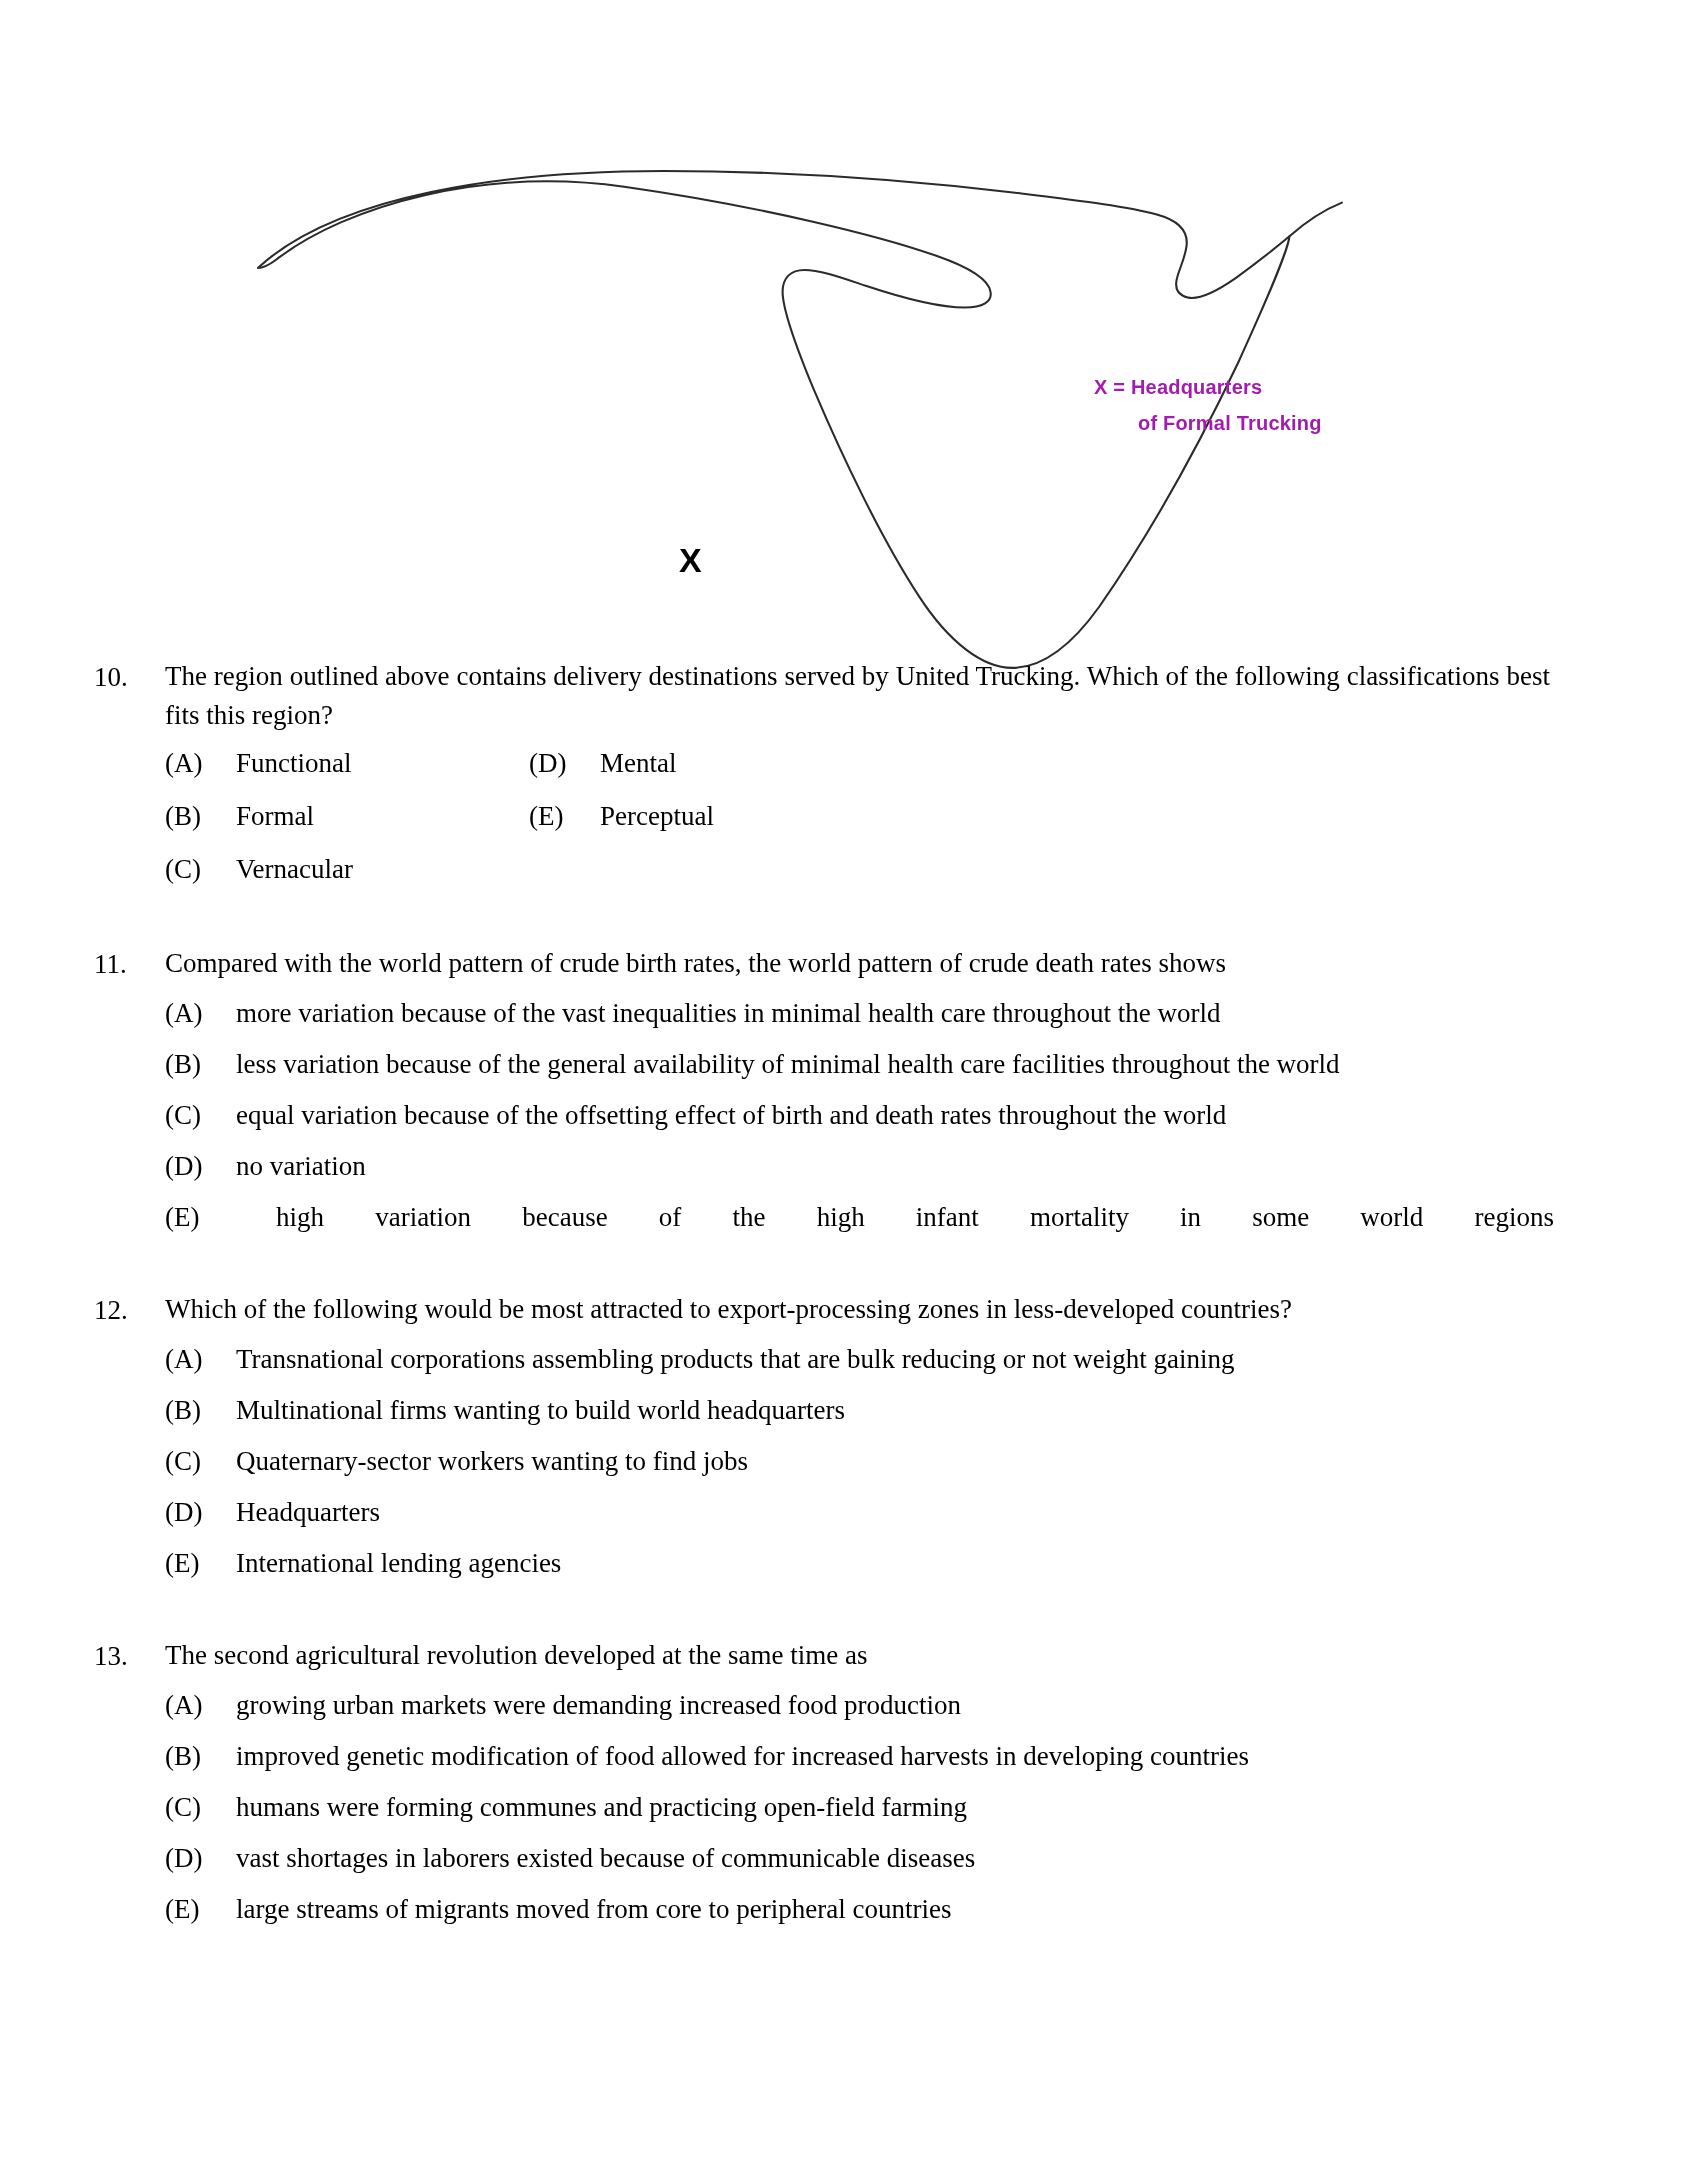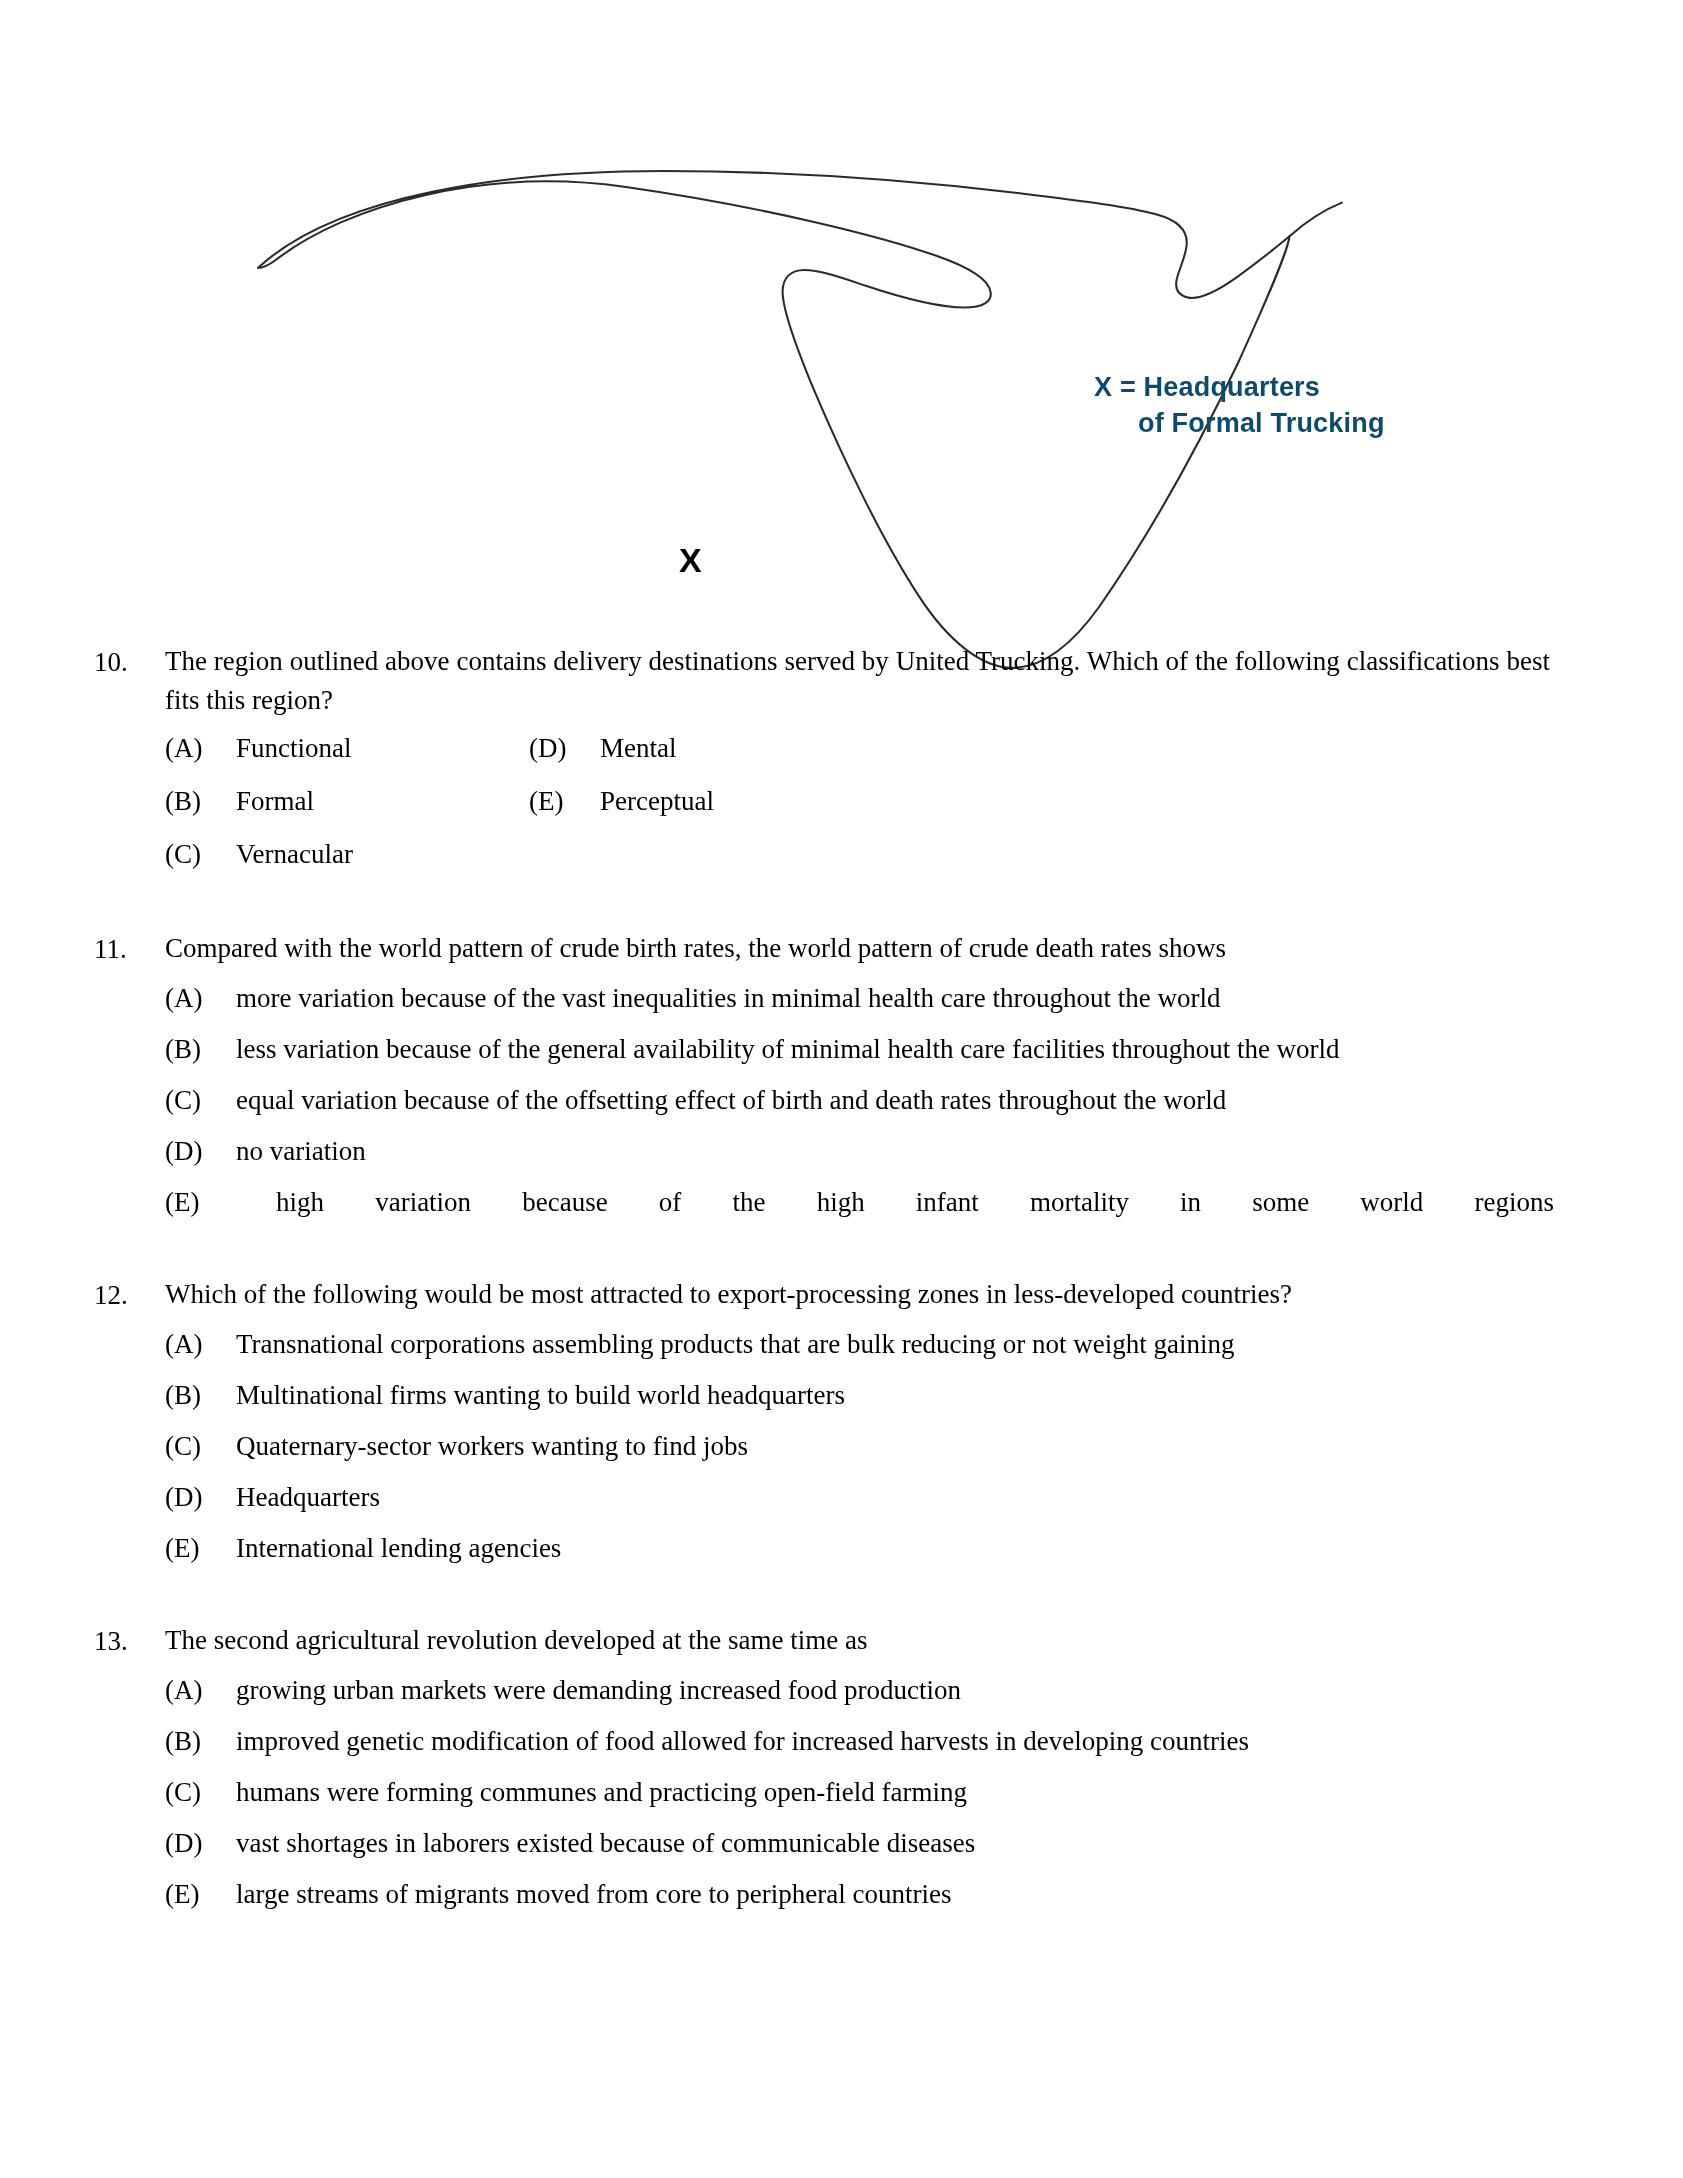--- a/index.html
+++ b/index.html
@@ -37,46 +37,46 @@
     top: 0;
     width: 1386px;
     height: 525px;
   }
   .legend {
     position: absolute;
     left: 1094px;
     top: 220px;
     font-family: "Liberation Sans", "DejaVu Sans", sans-serif;
     font-weight: bold;
-    font-size: 27px;
+    font-size: 20px;
     line-height: 36px;
     letter-spacing: 0.2px;
     white-space: nowrap;
-    color: #0c4a6e;
+    color: #a21caf;
   }
   .legend .line2 {
     display: block;
     padding-left: 44px;
   }
   .hq-mark {
     position: absolute;
     left: 679px;
     top: 391px;
     font-family: "Liberation Sans", "DejaVu Sans", sans-serif;
     font-weight: bold;
     font-size: 34px;
     line-height: 40px;
     color: #000;
   }
 
   
   .questions {
     position: absolute;
     left: 0;
-    top: 642px;
+    top: 657px;
     width: 1683px;
   }
   .question {
     position: relative;
     margin: 0 0 0 0;
   }
   .q-row {
     display: flex;
     align-items: flex-start;
   }

